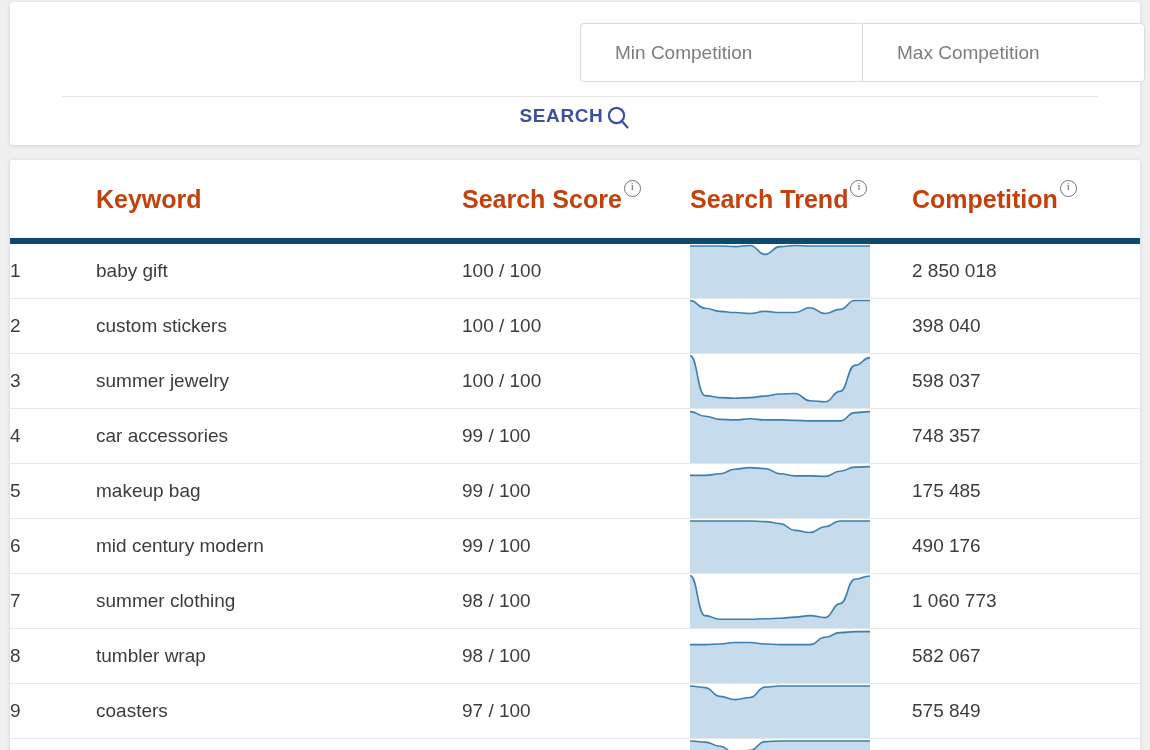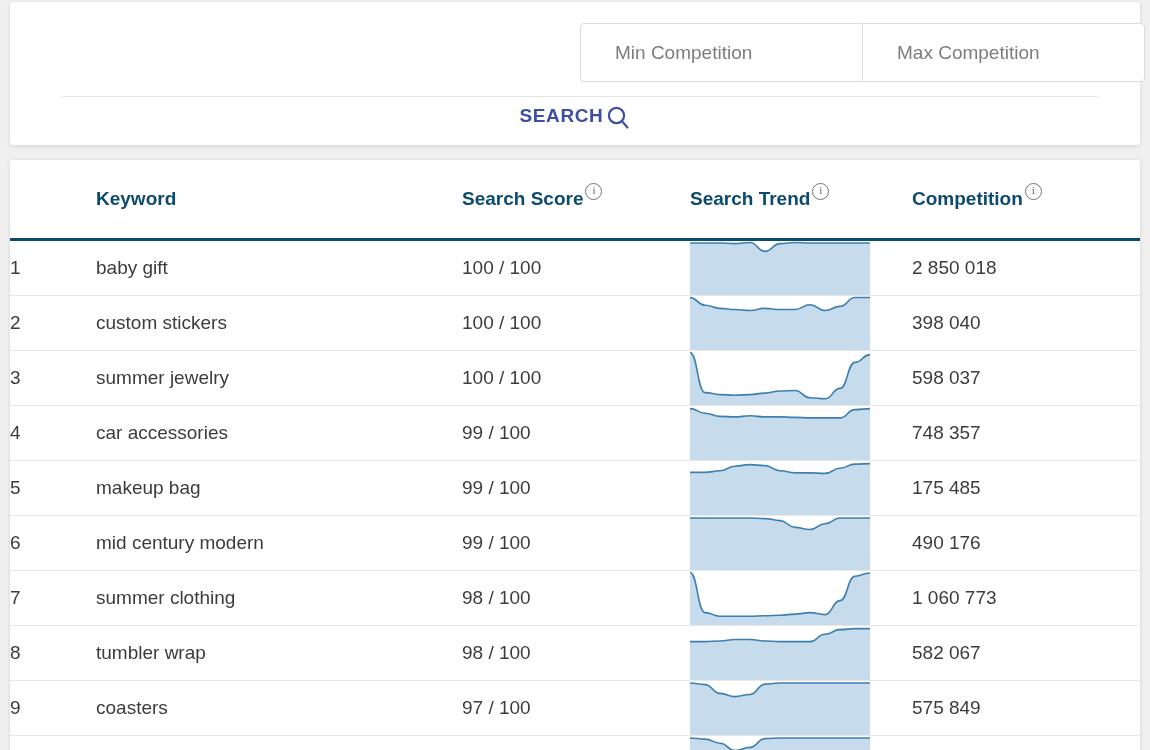--- a/index.html
+++ b/index.html
@@ -143,25 +143,25 @@
   table.kw col.c-rank  { width: 86px; }
   table.kw col.c-kw    { width: 366px; }
   table.kw col.c-score { width: 228px; }
   table.kw col.c-trend { width: 222px; }
   table.kw col.c-comp  { width: 228px; }
 
   table.kw thead th {
     height: 78px;
     vertical-align: middle;
     text-align: left;
-    font-size: 19px;
+    font-size: 25px;
     font-weight: bold;
-    color: #0c4a6e;
+    color: #c2410c;
     padding: 0;
-    border-bottom: 3px solid #0c4a6e;
+    border-bottom: 6px solid #0c4a6e;
     font-family: "Liberation Sans", sans-serif;
   }
   th.h-rank {}
   th.h-kw    { padding-left: 0px; }
   th.h-score { padding-left: 0px; }
   th.h-trend { padding-left: 0px; }
   th.h-comp  { padding-left: 0px; margin-left: 25px; }
 
   .hwrap { display: inline-flex; align-items: flex-start; gap: 2px; }
   .info-icon {

